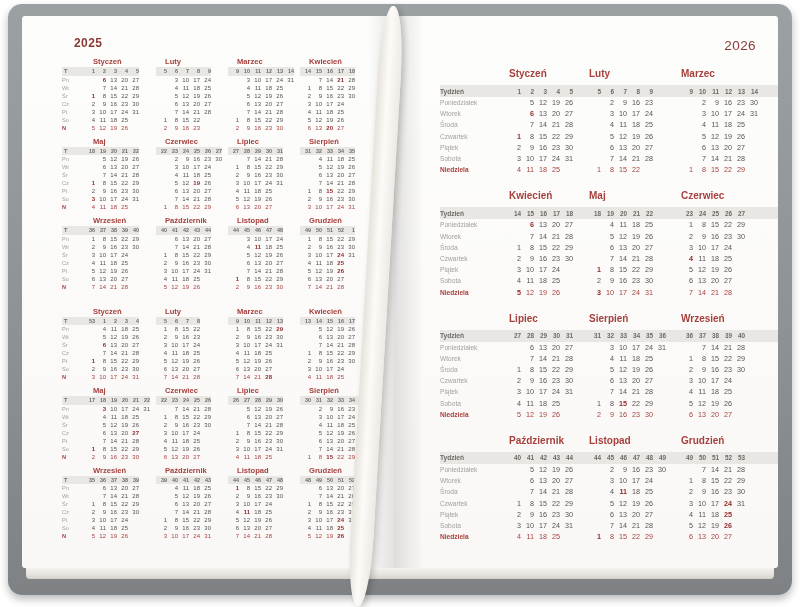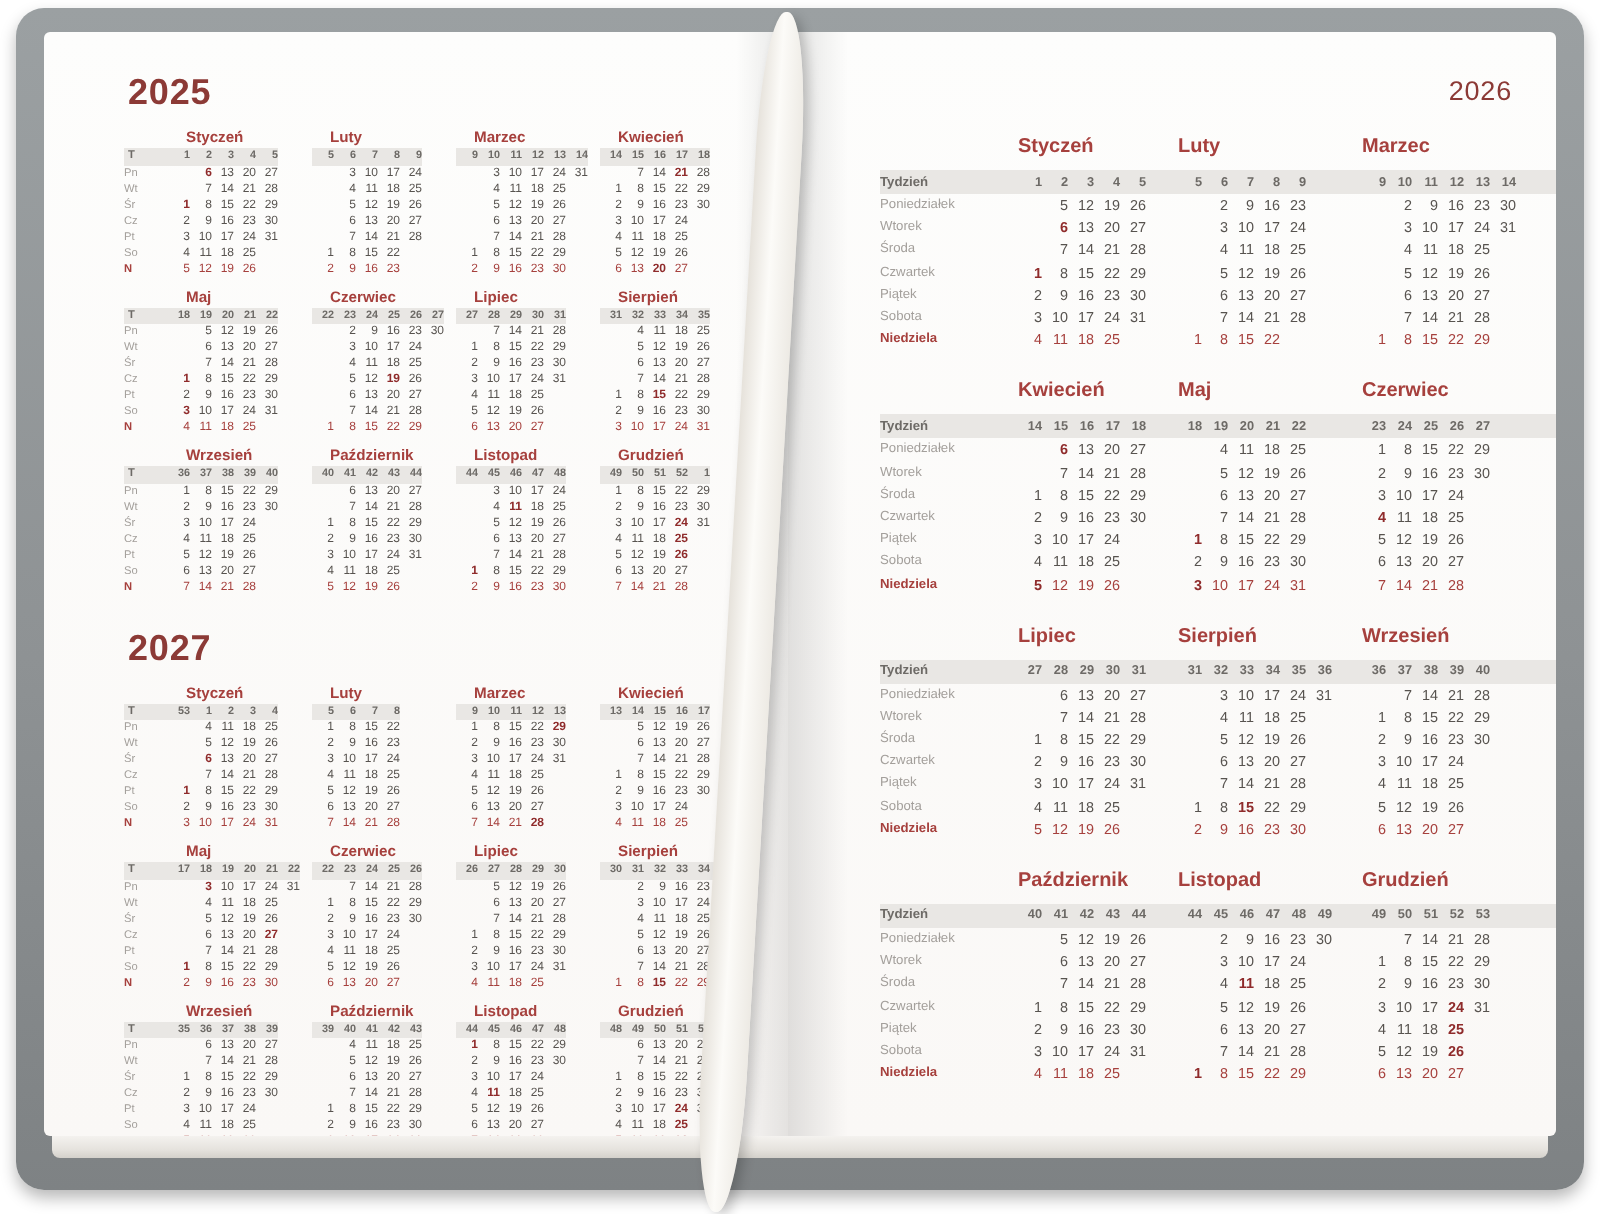--- a/index.html
+++ b/index.html
@@ -33,21 +33,21 @@
   .m-band{height:var(--bh);display:flex;align-items:center}
   .m-row{height:var(--rh);display:flex;align-items:center}
   .cell{width:var(--cw);text-align:right;flex:none;color:#57534f}
   .m-band .cell{font-weight:bold;color:#6d6a66}
   .sun{color:#a6403d}
   .hol{color:#8f2b2b;font-weight:bold}
 
   
   #left-years{position:absolute;left:40px;top:20px;right:8px}
   .year-block+.year-block{margin-top:16px}
-  .year-title{font-size:18px;font-weight:bold;color:#8c3a36;letter-spacing:.4px;margin:0 0 7px 2px}
+  .year-title{font-size:12px;font-weight:bold;color:#8c3a36;letter-spacing:.4px;margin:0 0 7px 12px}
   .cal-row.left{--th:10px;--bh:8.5px;--rh:8px;--cw:11px;font-size:6px}
   .left .label-col{width:22px}
   .left .lc-band{font-size:5.6px;padding-left:2px;background:#e9e7e4}
   .left .lc-day{font-size:5.6px}
   .left .month-slot{width:69px}
   .left .month-slot+.month-slot{margin-left:3px}
   .left .m-title{font-size:7.6px;padding-left:9px}
   .left .m-band{background:#e9e7e4}
   .left .m-band .cell{font-size:5.4px}
   .left .cell{font-size:6px}
@@ -832,21 +832,20 @@
                 <span class="cell num sun">7</span>
                 <span class="cell num sun">14</span>
                 <span class="cell num sun">21</span>
                 <span class="cell num sun">28</span>
                 <span class="cell num sun"></span>
               </div>
             </div>
           </div>
         </section>
         <section class="year-block">
-          <div class="year-title">2027</div>
           <div class="cal-row left">
             <div class="label-col">
               <div class="lc-title"></div>
               <div class="lc-band">T</div>
               <div class="lc-day">Pn</div>
               <div class="lc-day">Wt</div>
               <div class="lc-day">Śr</div>
               <div class="lc-day">Cz</div>
               <div class="lc-day">Pt</div>
               <div class="lc-day">So</div>

